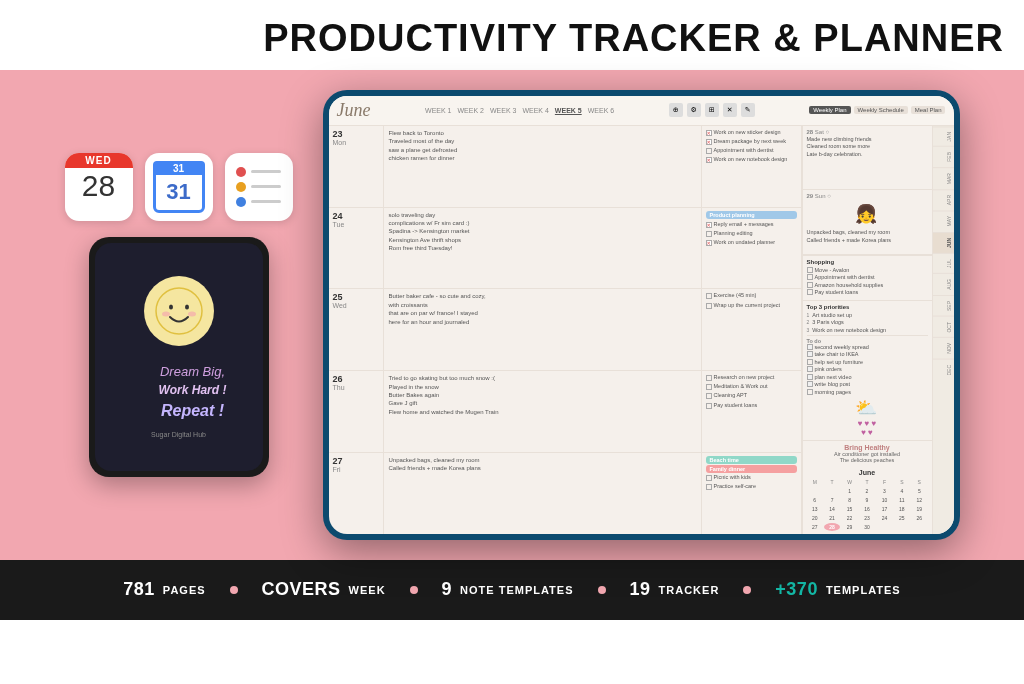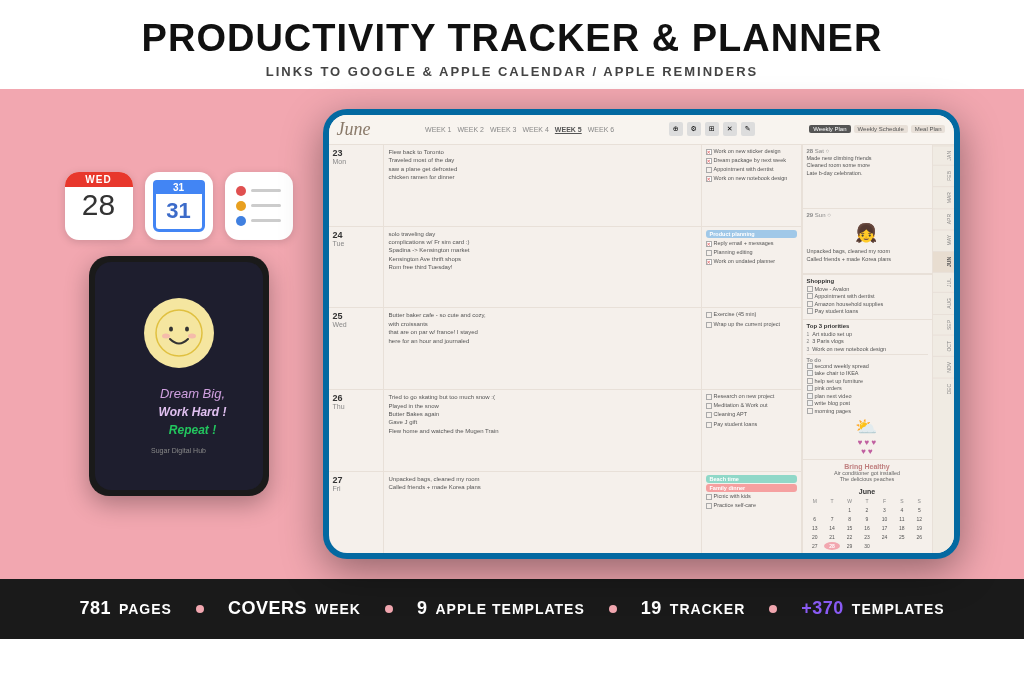--- a/index.html
+++ b/index.html
@@ -7,21 +7,21 @@
       width: 1024px;
       height: 684px;
       overflow: hidden;
       font-family: 'Arial', sans-serif;
       background: #fff;
     }
 
     
     .top-section {
       background: #fff;
-      text-align: center;
+      text-align: right;
       padding: 18px 20px 10px;
     }
     .main-title {
       font-size: 38px;
       font-weight: 900;
       letter-spacing: 1px;
       color: #111;
       text-transform: uppercase;
       line-height: 1.1;
     }
@@ -227,21 +227,21 @@
     .brand-text {
       font-size: 7px;
       color: #888;
       margin-top: 8px;
     }
 
     
     .main-tablet {
       width: 637px;
       height: 450px;
-      background: #0369a1;
+      background: #0c4a6e;
       border-radius: 24px;
       padding: 6px;
       box-shadow: 0 12px 40px rgba(0,0,0,0.4);
       position: relative;
     }
     .main-tablet-screen {
       width: 100%;
       height: 100%;
       background: #f5f0eb;
       border-radius: 18px;
@@ -528,32 +528,32 @@
       align-items: center;
       gap: 8px;
       padding: 0 24px;
     }
     .stat-value {
       font-size: 18px;
       font-weight: 900;
       letter-spacing: 0.5px;
     }
     .stat-label {
-      font-size: 14px;
+      font-size: 11px;
       font-weight: 700;
       letter-spacing: 1px;
     }
     .stat-dot {
       width: 8px;
       height: 8px;
       background: #f2a7b0;
       border-radius: 50%;
     }
     .highlight-text {
-      color: #8b5cf6;
+      color: #14b8a6;
     }
 
     
     .pp-badge {
       background: #a0c8e8;
       border-radius: 3px;
       padding: 1px 4px;
       font-size: 5.5px;
       font-weight: 700;
       color: #fff;
@@ -576,21 +576,20 @@
       font-weight: 700;
       color: #fff;
       margin-bottom: 1px;
     }
   </style>
 </head>
 <body>
 
 <div class="top-section">
   <div class="main-title">PRODUCTIVITY TRACKER &amp; PLANNER</div>
-  <div class="subtitle">LINKS TO GOOGLE &amp; APPLE CALENDAR / APPLE REMINDERS</div>
 </div>
 
 <div class="pink-section">
 
   <div class="left-area">
 
     <div class="app-icons">
 
       <div class="calendar-icon">
         <div class="cal-top">WED</div>
@@ -636,21 +635,21 @@
 
               <ellipse cx="12" cy="28" rx="4" ry="2.5" fill="#f5a0b0" opacity="0.6"></ellipse>
               <ellipse cx="38" cy="28" rx="4" ry="2.5" fill="#f5a0b0" opacity="0.6"></ellipse>
 
               <path d="M16 31 Q25 40 34 31" stroke="#333" stroke-width="2" fill="none" stroke-linecap="round"></path>
             </svg>
           </div>
           <div class="dream-text">
             <div style="font-size:13px; color:#d0a0e0; font-style:italic;">Dream Big,</div>
             <div style="font-size:12px; color:#e0c0f0; font-weight:700;">Work Hard !</div>
-            <div style="font-size:12px; color:#22c55e; font-weight:700;">Repeat !</div>
+            <div style="font-size:16px; color:#c4b5fd; font-weight:700;">Repeat !</div>
           </div>
           <div class="brand-text">Sugar Digital Hub</div>
         </div>
       </div>
     </div>
   </div>
 
   <div class="main-tablet">
     <div class="main-tablet-screen">
 
@@ -979,21 +978,21 @@
     <span class="stat-label">PAGES</span>
   </div>
   <div class="stat-dot"></div>
   <div class="bottom-stat">
     <span class="stat-value">COVERS</span>
     <span class="stat-label">WEEK</span>
   </div>
   <div class="stat-dot"></div>
   <div class="bottom-stat">
     <span class="stat-value">9</span>
-    <span class="stat-label">APPLE TEMPLATES</span>
+    <span class="stat-label">NOTE TEMPLATES</span>
   </div>
   <div class="stat-dot"></div>
   <div class="bottom-stat">
     <span class="stat-value">19</span>
     <span class="stat-label">TRACKER</span>
   </div>
   <div class="stat-dot"></div>
   <div class="bottom-stat">
     <span class="stat-value highlight-text">+370</span>
     <span class="stat-label">TEMPLATES</span>

